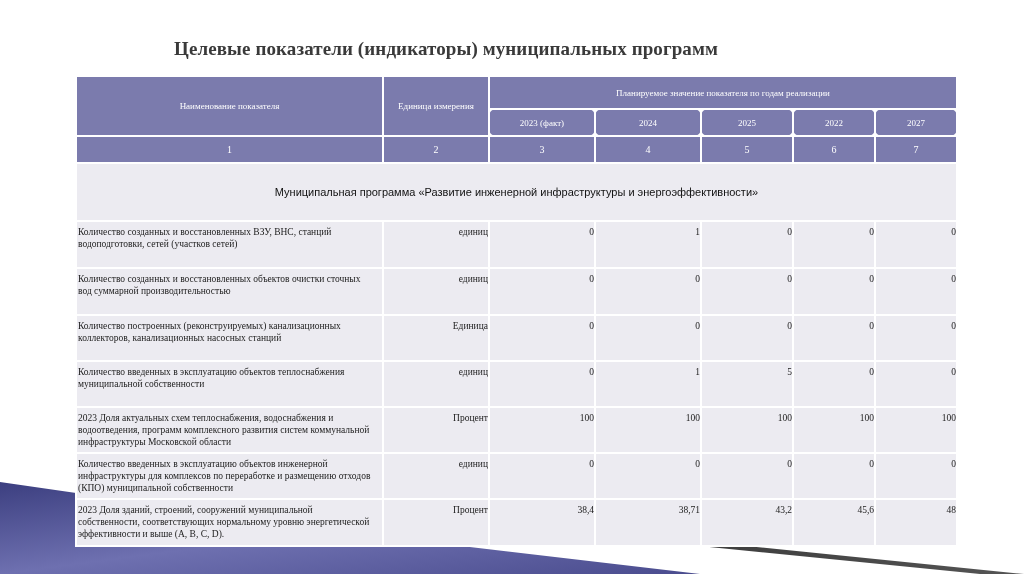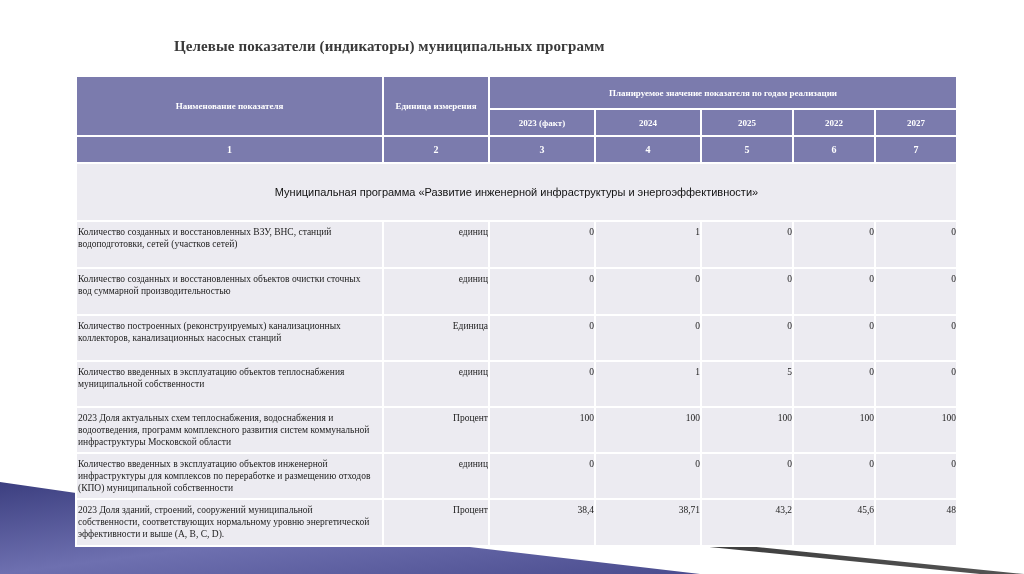--- a/index.html
+++ b/index.html
@@ -19,21 +19,21 @@
     left: 0;
     bottom: 0;
     width: 1024px;
     height: 140px;
     z-index: 0;
   }
   .title {
     position: absolute;
     left: 174px;
     top: 38px;
-    font-size: 15px;
+    font-size: 19px;
     font-weight: bold;
     color: #3a3a3a;
     letter-spacing: 0.1px;
     z-index: 2;
   }
   table.ind {
     position: absolute;
     left: 75px;
     top: 75px;
     width: 881px;
@@ -42,26 +42,26 @@
     z-index: 2;
   }
   table.ind td, table.ind th {
     border: 2px solid #ffffff;
     padding: 0;
     font-size: 9px;
   }
   th.hd {
     background: #7b7bad;
     color: #ffffff;
-    font-weight: bold;
+    font-weight: normal;
     text-align: center;
     vertical-align: middle;
   }
   tr.h1 th { height: 31px; }
-  tr.h2 th { height: 25px; }
+  tr.h2 th { height: 25px; border-radius: 7px; }
   tr.h3 th { height: 25px; font-size: 10px; }
   tr.prog td {
     background: #ecebf1;
     height: 56px;
     text-align: center;
     vertical-align: middle;
     font-family: "Liberation Sans", "DejaVu Sans", sans-serif;
     font-weight: normal;
     font-size: 11px;
     color: #111111;

